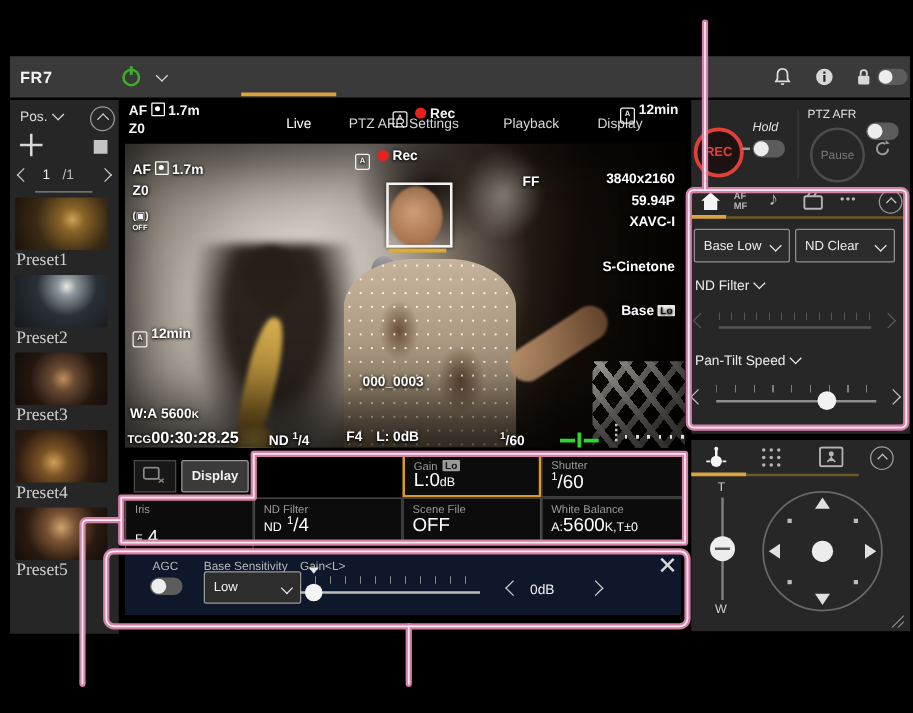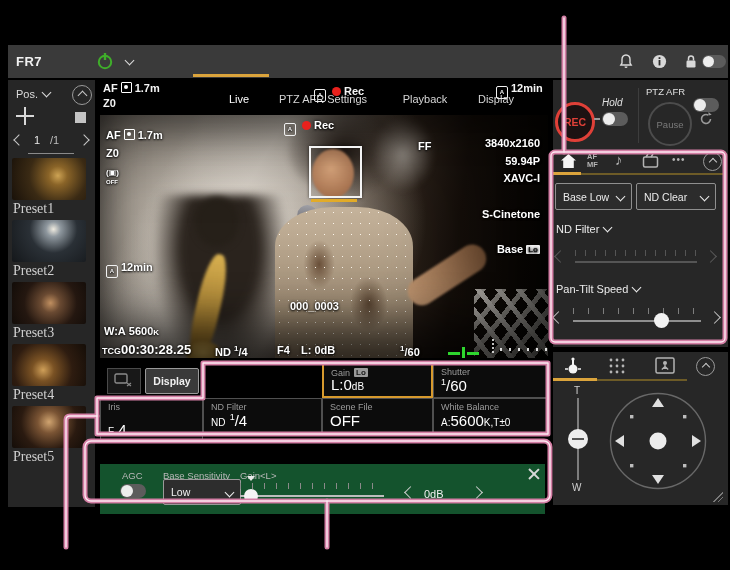--- a/index.html
+++ b/index.html
@@ -99,21 +99,21 @@
   .tile .tl{position:absolute;left:7px;top:3px;font-size:9px;color:#9b9b9b;}
   .tile .tv{position:absolute;left:7px;bottom:3px;font-size:15px;color:#fff;white-space:nowrap;}
   .tile .tv .sm{font-size:10px;}
   .tile .tv sup{font-size:9px;}
   #tile-gain{border:2px solid #d79a2e;}
   .badge-lo{display:inline-block;background:#9a9a9a;color:#161616;font-size:8px;font-weight:bold;padding:0 2px;border-radius:1px;margin-left:4px;vertical-align:1px;}
   #btn-monitor{left:107px;top:368px;width:32px;height:24px;border:1px solid #4a4a4a;background:#181818;color:#8a8a8a;}
   #btn-display{left:145px;top:368px;width:52px;height:24px;border:1px solid #9a9a9a;background:#3a3a3a;border-radius:2px;
                color:#f0f0f0;font-size:10.5px;font-weight:bold;display:flex;align-items:center;justify-content:center;}
   
-  #gain-panel{left:100px;top:464px;width:445px;height:50px;background:#14532d;text-decoration:underline;}
+  #gain-panel{left:100px;top:442px;width:445px;height:50px;background:#0f172a;text-decoration:underline;}
   .gp-label{position:absolute;font-size:9.5px;color:#b8b8b8;}
   #gp-dd{left:63px;top:15px;width:62px;height:24px;border:1px solid #9a9a9a;border-radius:2px;background:#2d2d2d;
          display:flex;align-items:center;justify-content:space-between;padding:0 7px;font-size:10.5px;color:#f0f0f0;}
   #gp-ticks{left:140px;top:19px;width:144px;height:6px;background:repeating-linear-gradient(90deg,#8a8a8a 0 1px,rgba(0,0,0,0) 1px 12px);}
   #gp-track{left:140px;top:31px;width:144px;height:1.5px;background:#bdbdbd;}
   #gp-thumb{left:144px;top:25px;width:14px;height:14px;border-radius:50%;background:#f4f4f4;}
   #gp-marker{left:147px;top:12px;width:0;height:0;border-left:4px solid transparent;border-right:4px solid transparent;border-top:5px solid #e8e8e8;}
   .stepper{position:absolute;top:24px;width:8px;height:8px;border-left:1.6px solid #d0d0d0;border-bottom:1.6px solid #d0d0d0;}
   #gp-dec{left:306px;transform:rotate(45deg);}
   #gp-inc{left:372px;transform:rotate(-135deg);}

